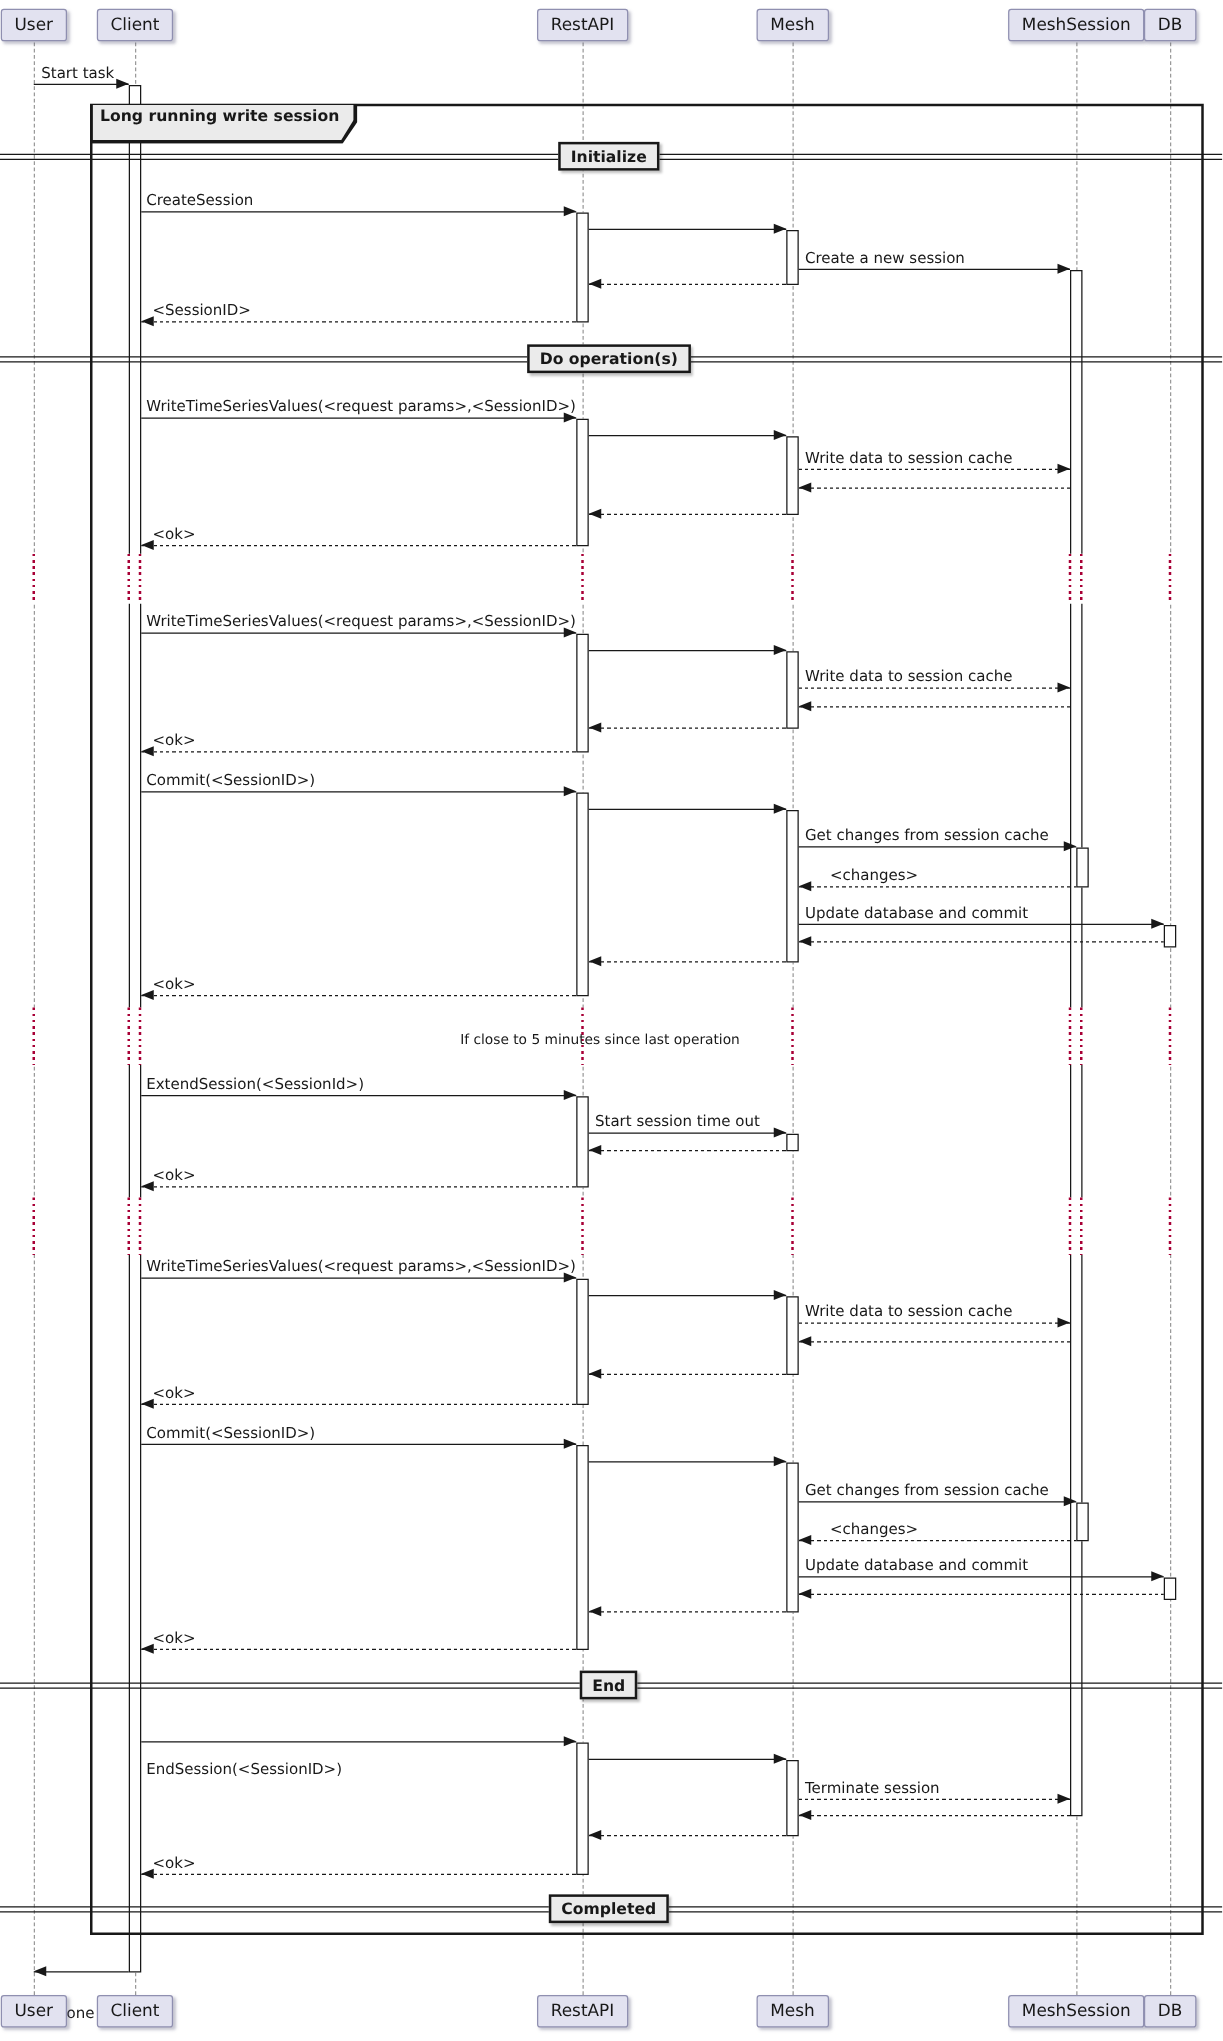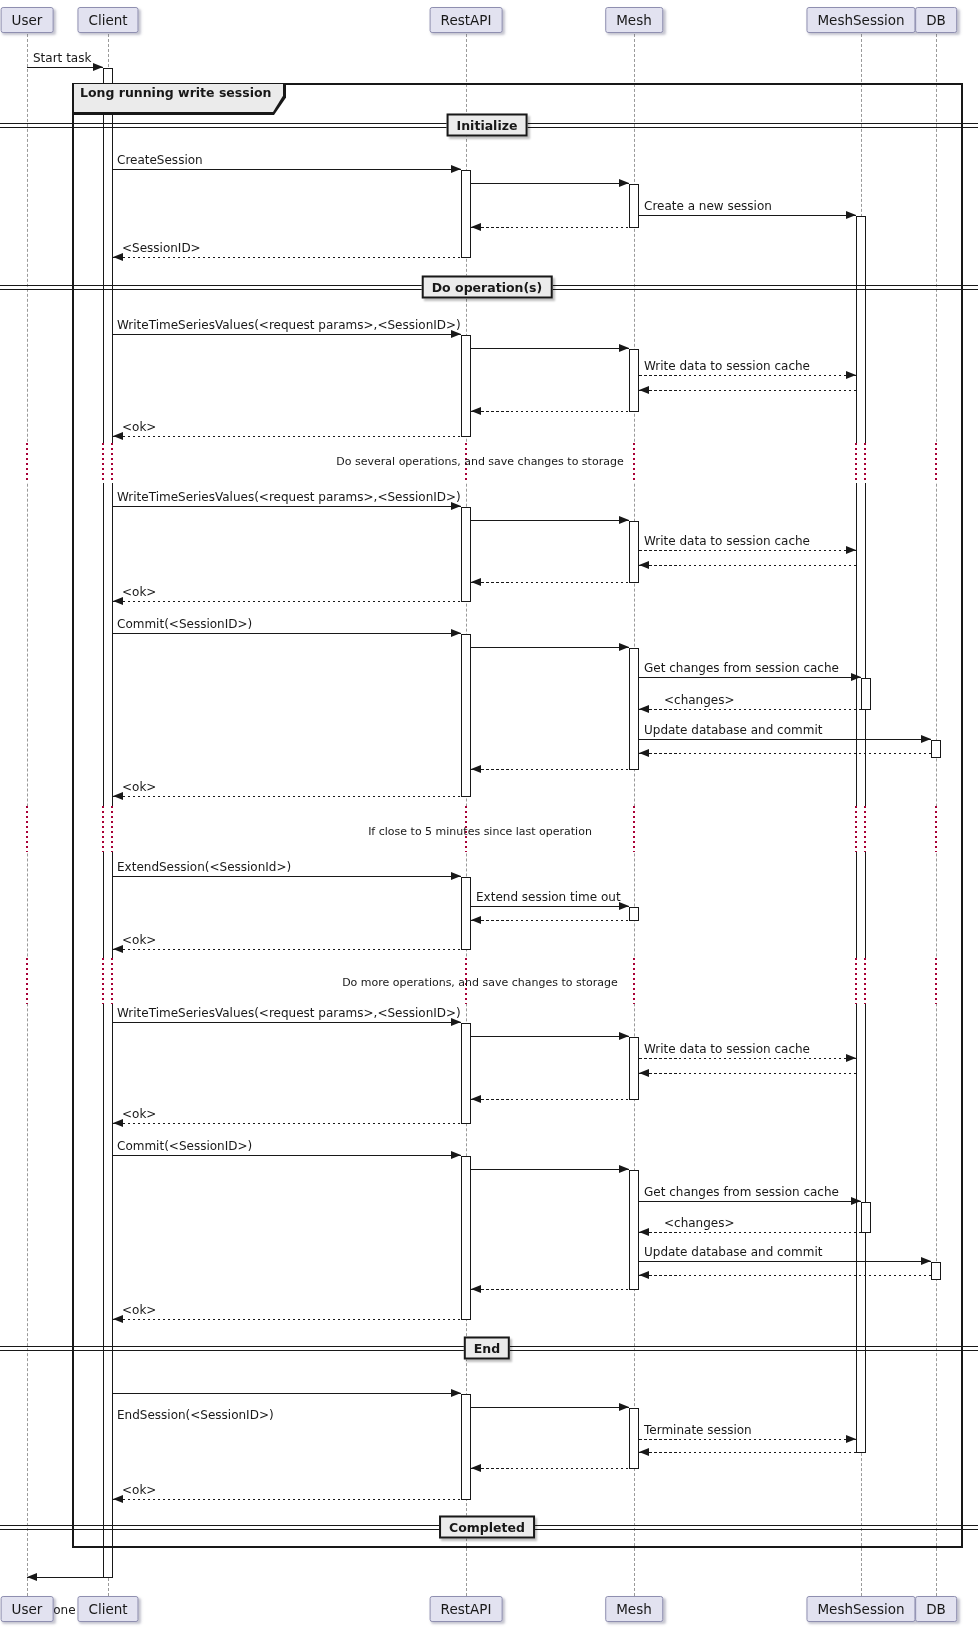--- a/index.html
+++ b/index.html
@@ -73,41 +73,39 @@
     <div class="act" style="left: 931px; top: 1262px; height: 18px;"></div>
     <div class="delay-band" style="top: 443px; height: 40px;"></div>
     <div class="delay-dots" style="left: 26px; top: 443px; height: 40px;"></div>
     <div class="delay-dots" style="left: 102px; top: 443px; height: 40px;"></div>
     <div class="delay-dots" style="left: 111px; top: 443px; height: 40px;"></div>
     <div class="delay-dots" style="left: 465px; top: 443px; height: 40px;"></div>
     <div class="delay-dots" style="left: 633px; top: 443px; height: 40px;"></div>
     <div class="delay-dots" style="left: 855px; top: 443px; height: 40px;"></div>
     <div class="delay-dots" style="left: 864px; top: 443px; height: 40px;"></div>
     <div class="delay-dots" style="left: 935px; top: 443px; height: 40px;"></div>
-    <div class="delay-text" style="top: 455px;">Do several operations, and save changes to storage</div>
     <div class="delay-band" style="top: 806px; height: 46px;"></div>
     <div class="delay-dots" style="left: 26px; top: 806px; height: 46px;"></div>
     <div class="delay-dots" style="left: 102px; top: 806px; height: 46px;"></div>
     <div class="delay-dots" style="left: 111px; top: 806px; height: 46px;"></div>
     <div class="delay-dots" style="left: 465px; top: 806px; height: 46px;"></div>
     <div class="delay-dots" style="left: 633px; top: 806px; height: 46px;"></div>
     <div class="delay-dots" style="left: 855px; top: 806px; height: 46px;"></div>
     <div class="delay-dots" style="left: 864px; top: 806px; height: 46px;"></div>
     <div class="delay-dots" style="left: 935px; top: 806px; height: 46px;"></div>
     <div class="delay-text" style="top: 825px;">If close to 5 minutes since last operation</div>
     <div class="delay-band" style="top: 958px; height: 46px;"></div>
     <div class="delay-dots" style="left: 26px; top: 958px; height: 46px;"></div>
     <div class="delay-dots" style="left: 102px; top: 958px; height: 46px;"></div>
     <div class="delay-dots" style="left: 111px; top: 958px; height: 46px;"></div>
     <div class="delay-dots" style="left: 465px; top: 958px; height: 46px;"></div>
     <div class="delay-dots" style="left: 633px; top: 958px; height: 46px;"></div>
     <div class="delay-dots" style="left: 855px; top: 958px; height: 46px;"></div>
     <div class="delay-dots" style="left: 864px; top: 958px; height: 46px;"></div>
     <div class="delay-dots" style="left: 935px; top: 958px; height: 46px;"></div>
-    <div class="delay-text" style="top: 976px;">Do more operations, and save changes to storage</div>
     <div class="divider-line" style="top: 122.5px;"></div>
     <div class="divider-line" style="top: 126.5px;"></div>
     <div class="divider-box" style="left: 487px; top: 125px;">Initialize</div>
     <div class="divider-line" style="top: 284.5px;"></div>
     <div class="divider-line" style="top: 288.5px;"></div>
     <div class="divider-box" style="left: 487px; top: 287px;">Do operation(s)</div>
     <div class="divider-line" style="top: 1345.5px;"></div>
     <div class="divider-line" style="top: 1349.5px;"></div>
     <div class="divider-box" style="left: 487px; top: 1348px;">End</div>
     <div class="divider-line" style="top: 1524.5px;"></div>
@@ -178,21 +176,21 @@
     <div class="msg-line msg-dashed" style="left: 471px; top: 769px; width: 158px;"></div>
     <div class="arrow arrow-l" style="left: 471px; top: 765px;"></div>
     <div class="msg-line msg-dashed" style="left: 113px; top: 796px; width: 348px;"></div>
     <div class="arrow arrow-l" style="left: 113px; top: 792px;"></div>
     <div class="mlabel" style="left: 122px; top: 780px;">&lt;ok&gt;</div>
     <div class="msg-line msg-solid" style="left: 113px; top: 876px; width: 348px;"></div>
     <div class="arrow arrow-r" style="left: 451px; top: 872px;"></div>
     <div class="mlabel" style="left: 117px; top: 860px;">ExtendSession(&lt;SessionId&gt;)</div>
     <div class="msg-line msg-solid" style="left: 471px; top: 906px; width: 158px;"></div>
     <div class="arrow arrow-r" style="left: 619px; top: 902px;"></div>
-    <div class="mlabel" style="left: 476px; top: 890px;">Extend session time out</div>
+    <div class="mlabel" style="left: 476px; top: 890px;">Start session time out</div>
     <div class="msg-line msg-dashed" style="left: 471px; top: 920px; width: 158px;"></div>
     <div class="arrow arrow-l" style="left: 471px; top: 916px;"></div>
     <div class="msg-line msg-dashed" style="left: 113px; top: 949px; width: 348px;"></div>
     <div class="arrow arrow-l" style="left: 113px; top: 945px;"></div>
     <div class="mlabel" style="left: 122px; top: 933px;">&lt;ok&gt;</div>
     <div class="msg-line msg-solid" style="left: 113px; top: 1022px; width: 348px;"></div>
     <div class="arrow arrow-r" style="left: 451px; top: 1018px;"></div>
     <div class="mlabel" style="left: 117px; top: 1006px;">WriteTimeSeriesValues(&lt;request params&gt;,&lt;SessionID&gt;)</div>
     <div class="msg-line msg-solid" style="left: 471px; top: 1036px; width: 158px;"></div>
     <div class="arrow arrow-r" style="left: 619px; top: 1032px;"></div>

